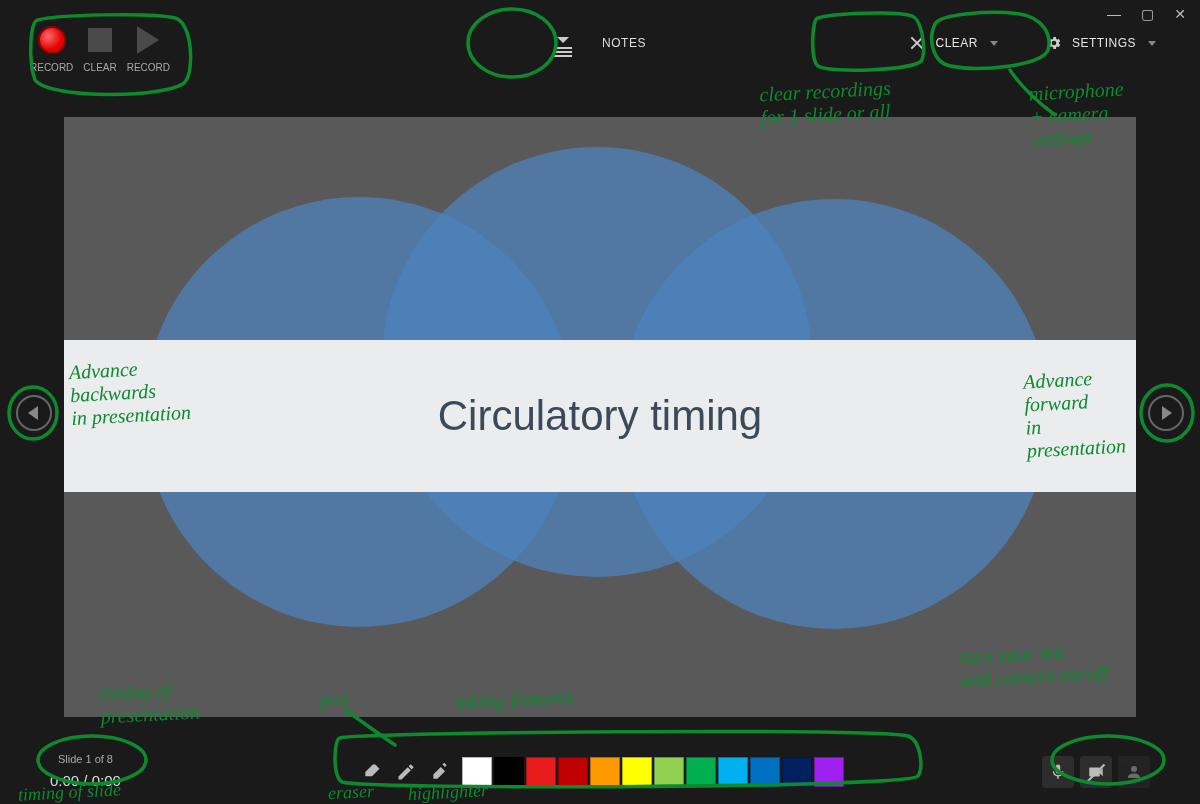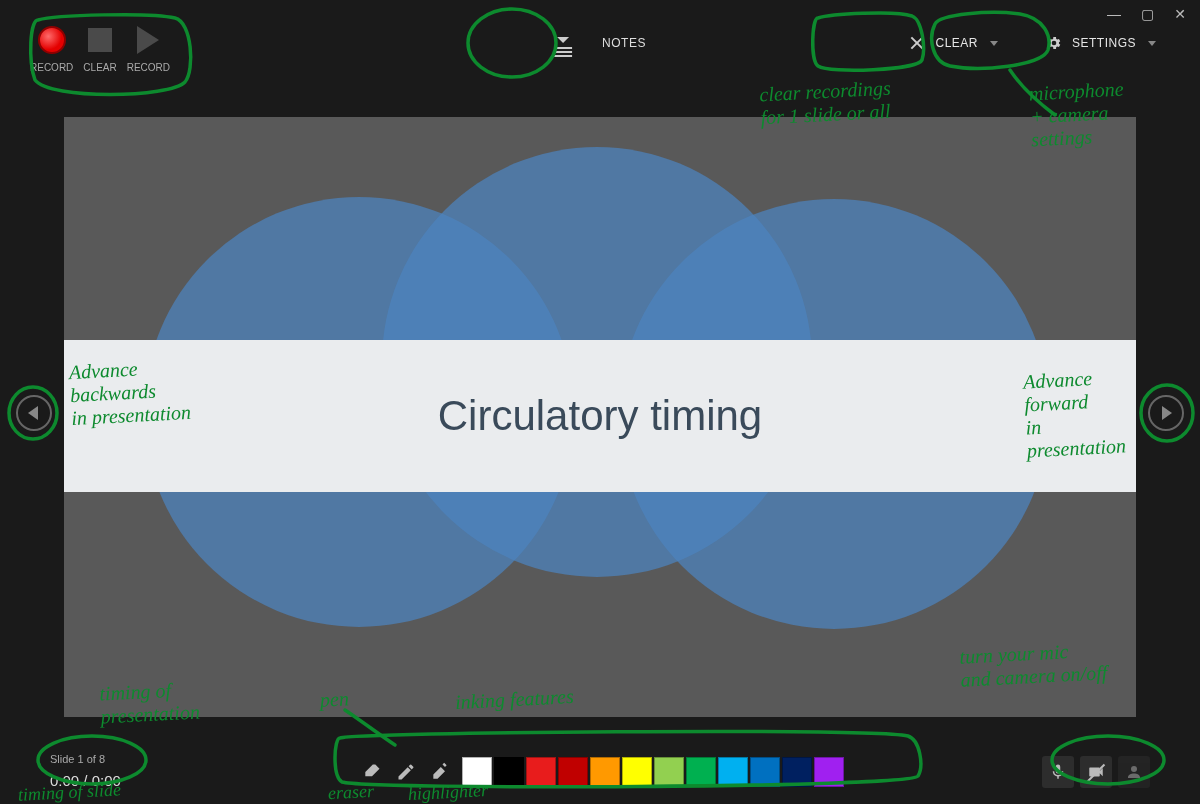--- a/index.html
+++ b/index.html
@@ -222,20 +222,21 @@
 
   
   .bottom-bar {
     position: absolute;
     left: 0; right: 0;
     bottom: 0;
     height: 64px;
     display: flex;
     align-items: center;
     padding: 0 50px;
+    text-align: center;
   }
   .slide-info {
     font-size: 11px;
     color: #aaa;
     line-height: 1.6;
   }
   .slide-info .time {
     font-size: 15px;
     color: #ddd;
   }

